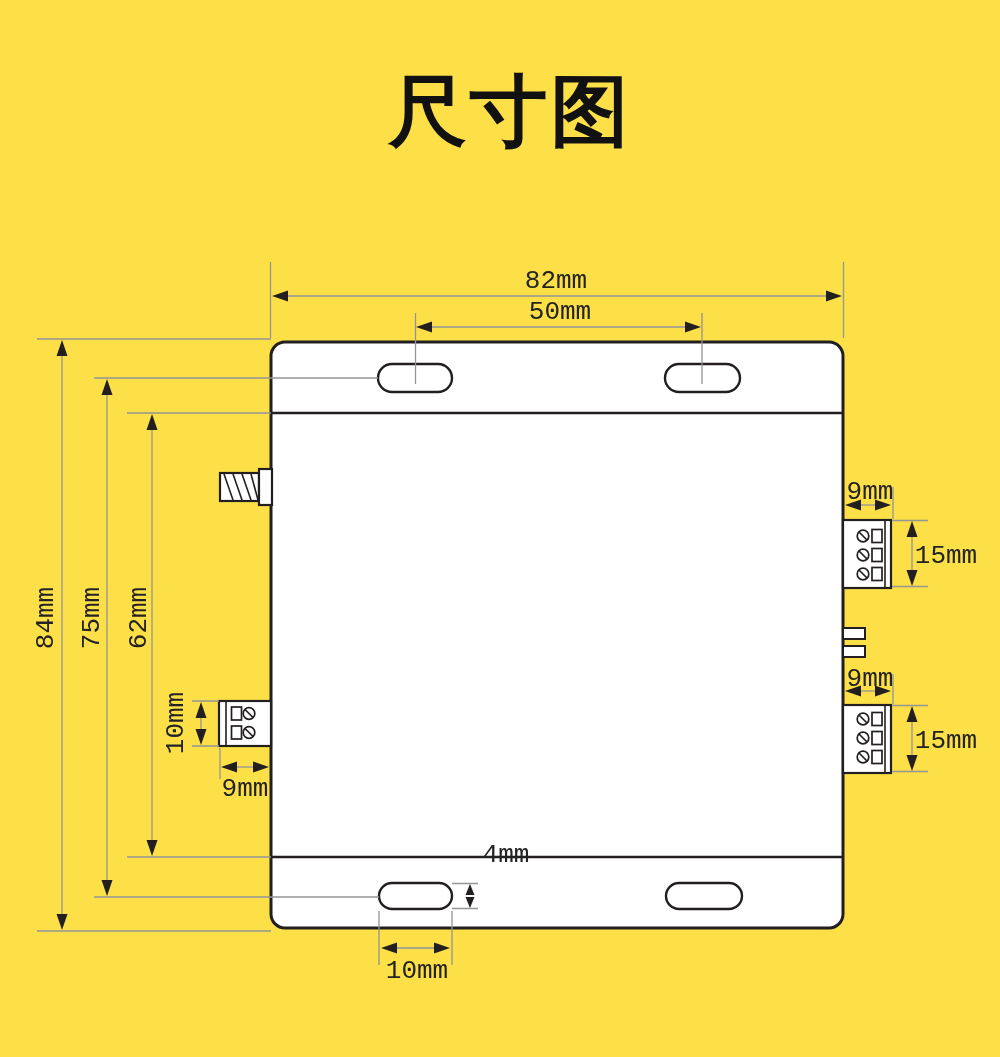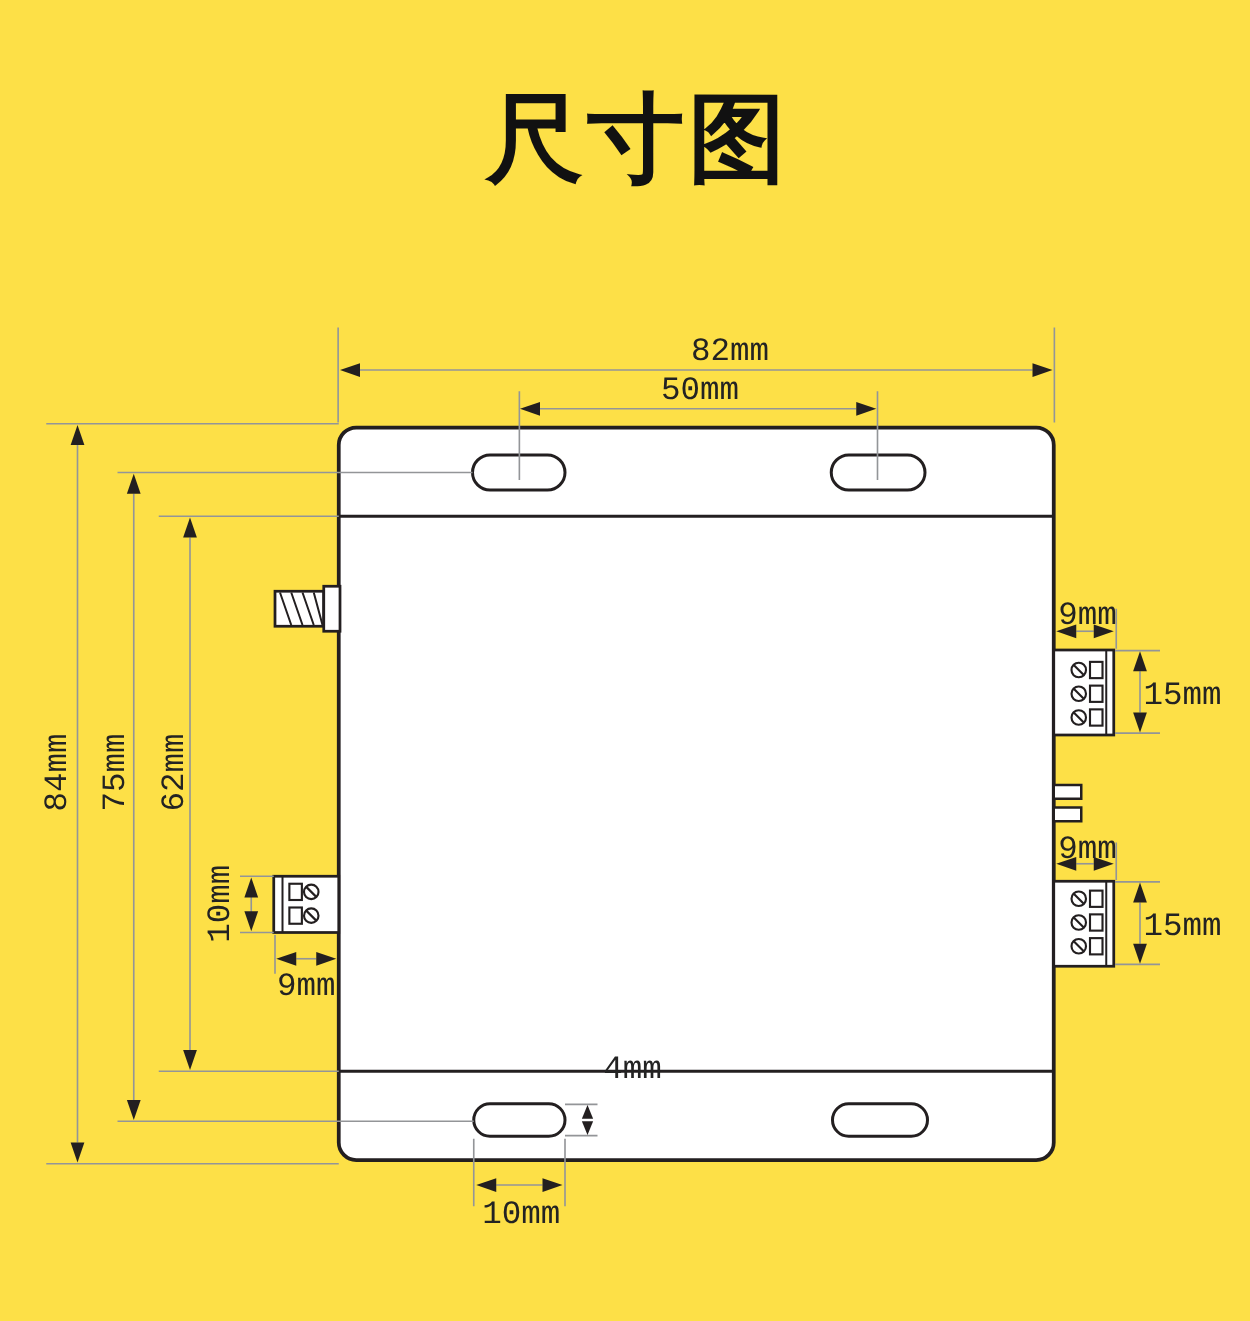--- a/index.html
+++ b/index.html
@@ -159,21 +159,21 @@
       <polygon points="891,505 875,499.5 875,510.5"></polygon>
       <polygon points="912,521 906.5,537 917.5,537"></polygon>
       <polygon points="912,586 906.5,570 917.5,570"></polygon>
       <polygon points="845,691 861,685.5 861,696.5"></polygon>
       <polygon points="891,691 875,685.5 875,696.5"></polygon>
       <polygon points="912,706 906.5,722 917.5,722"></polygon>
       <polygon points="912,771 906.5,755 917.5,755"></polygon>
     </g>
   </svg>
 
-  <span class="dim-label" style="left:584px;top:281px">82mm</span>
+  <span class="dim-label" style="left:556px;top:281px">82mm</span>
   <span class="dim-label" style="left:560px;top:312px">50mm</span>
 
   <span class="dim-label rot" style="left:46px;top:618px">84mm</span>
   <span class="dim-label rot" style="left:92px;top:618px">75mm</span>
   <span class="dim-label rot" style="left:139px;top:618px">62mm</span>
 
   <span class="dim-label rot" style="left:176px;top:723px">10mm</span>
   <span class="dim-label" style="left:245px;top:789px">9mm</span>
 
   <span class="dim-label" style="left:506px;top:855px">4mm</span>

